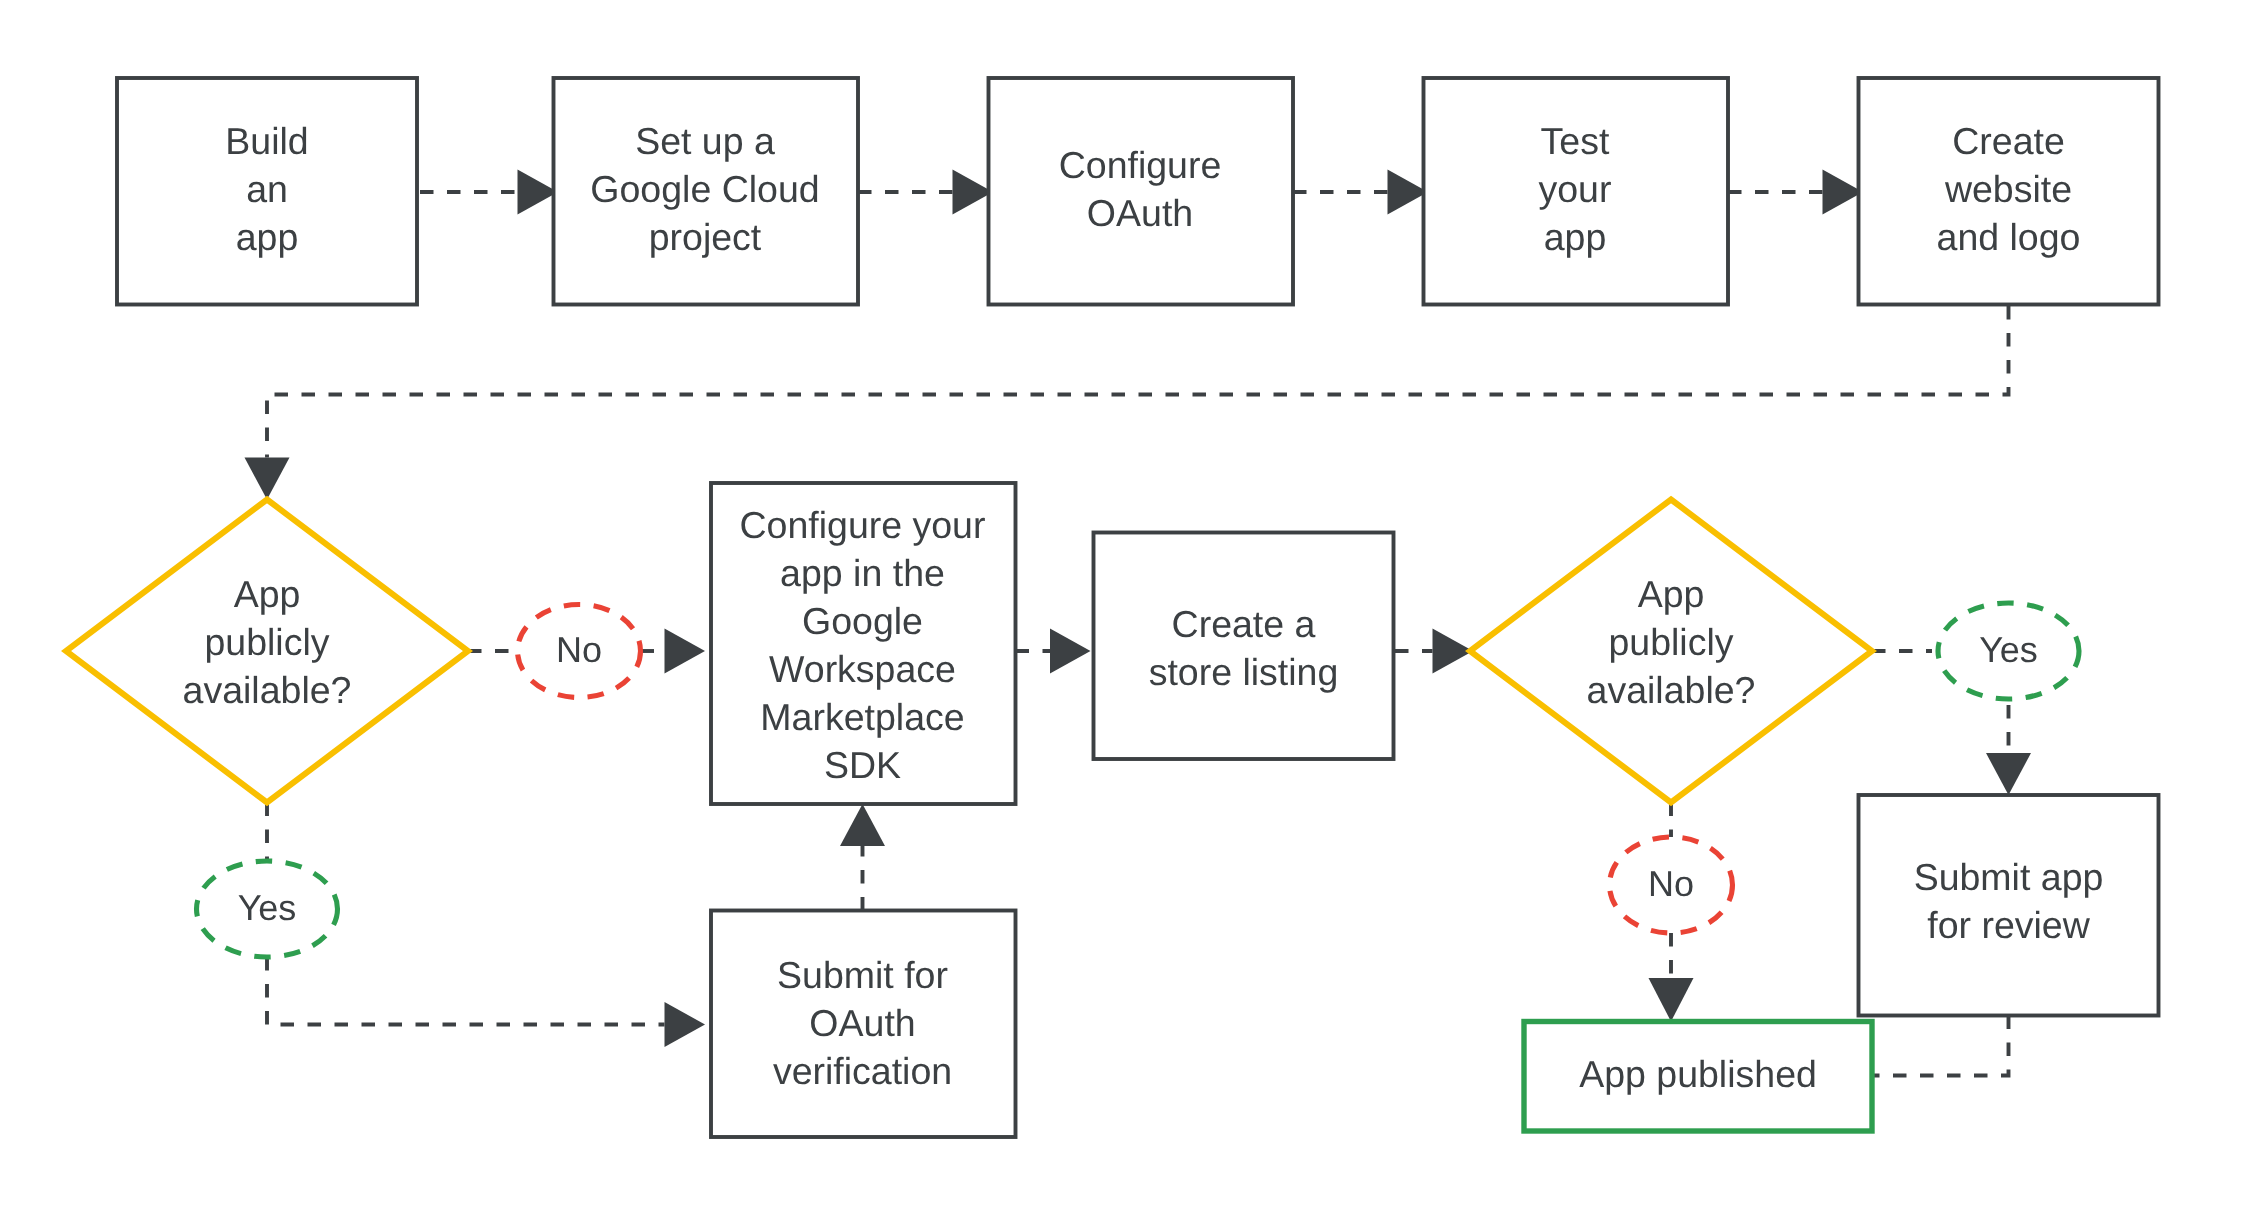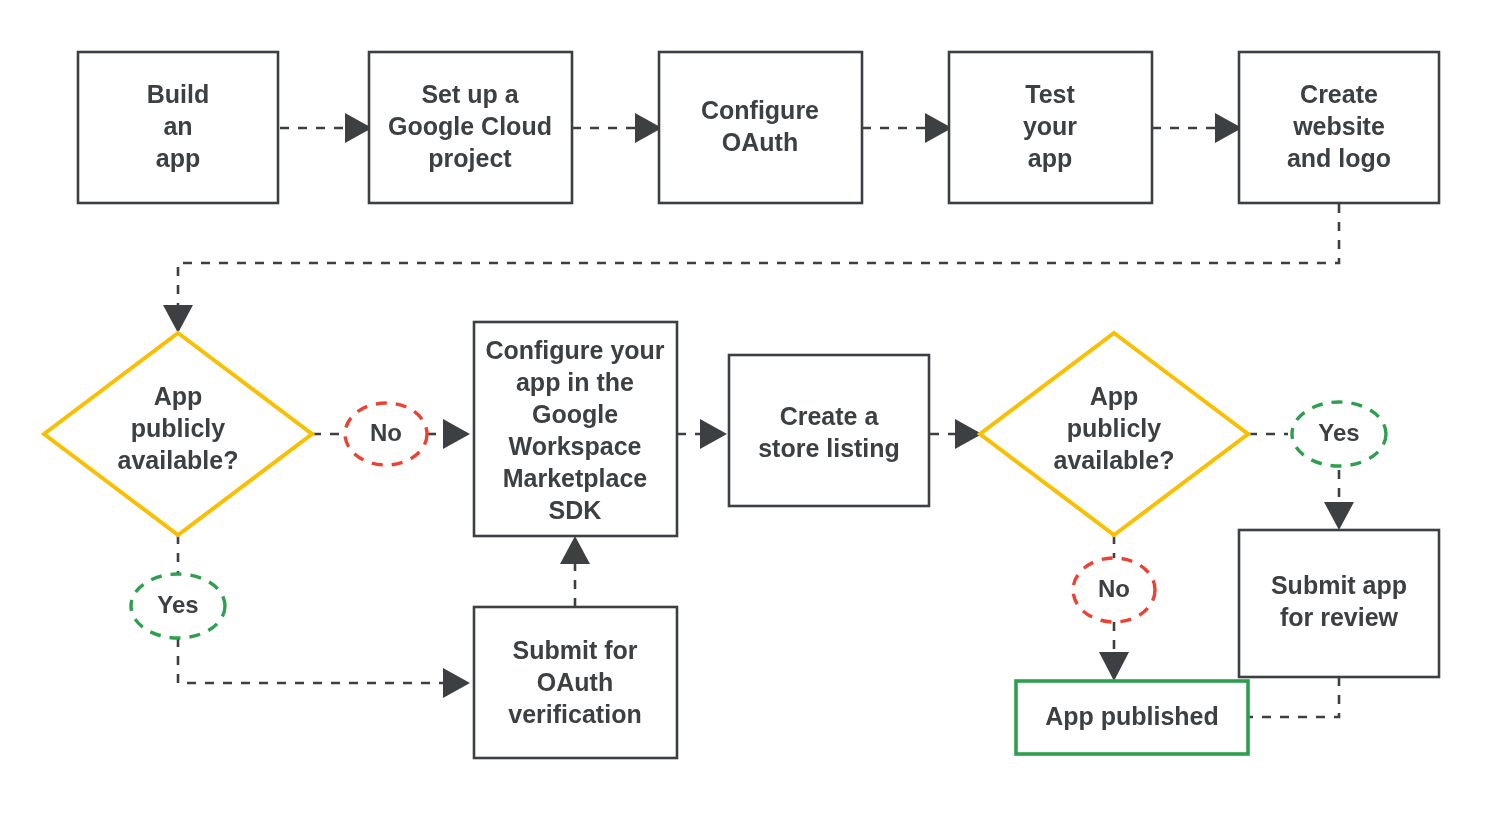--- a/index.html
+++ b/index.html
@@ -11,21 +11,20 @@
     width: 1494px;
     height: 814px;
     font-family: "Liberation Sans", sans-serif;
     overflow: hidden;
   }
   #flowchart-root {
     position: relative;
     width: 1271px;
     height: 814px;
     background: #ffffff;
-    font-weight: bold;
   }
   svg.diagram {
     display: block;
     width: 1494px;
     height: 814px;
   }
   text {
     font-family: "Liberation Sans", sans-serif;
     fill: #3c4043;
     font-size: 25px;

